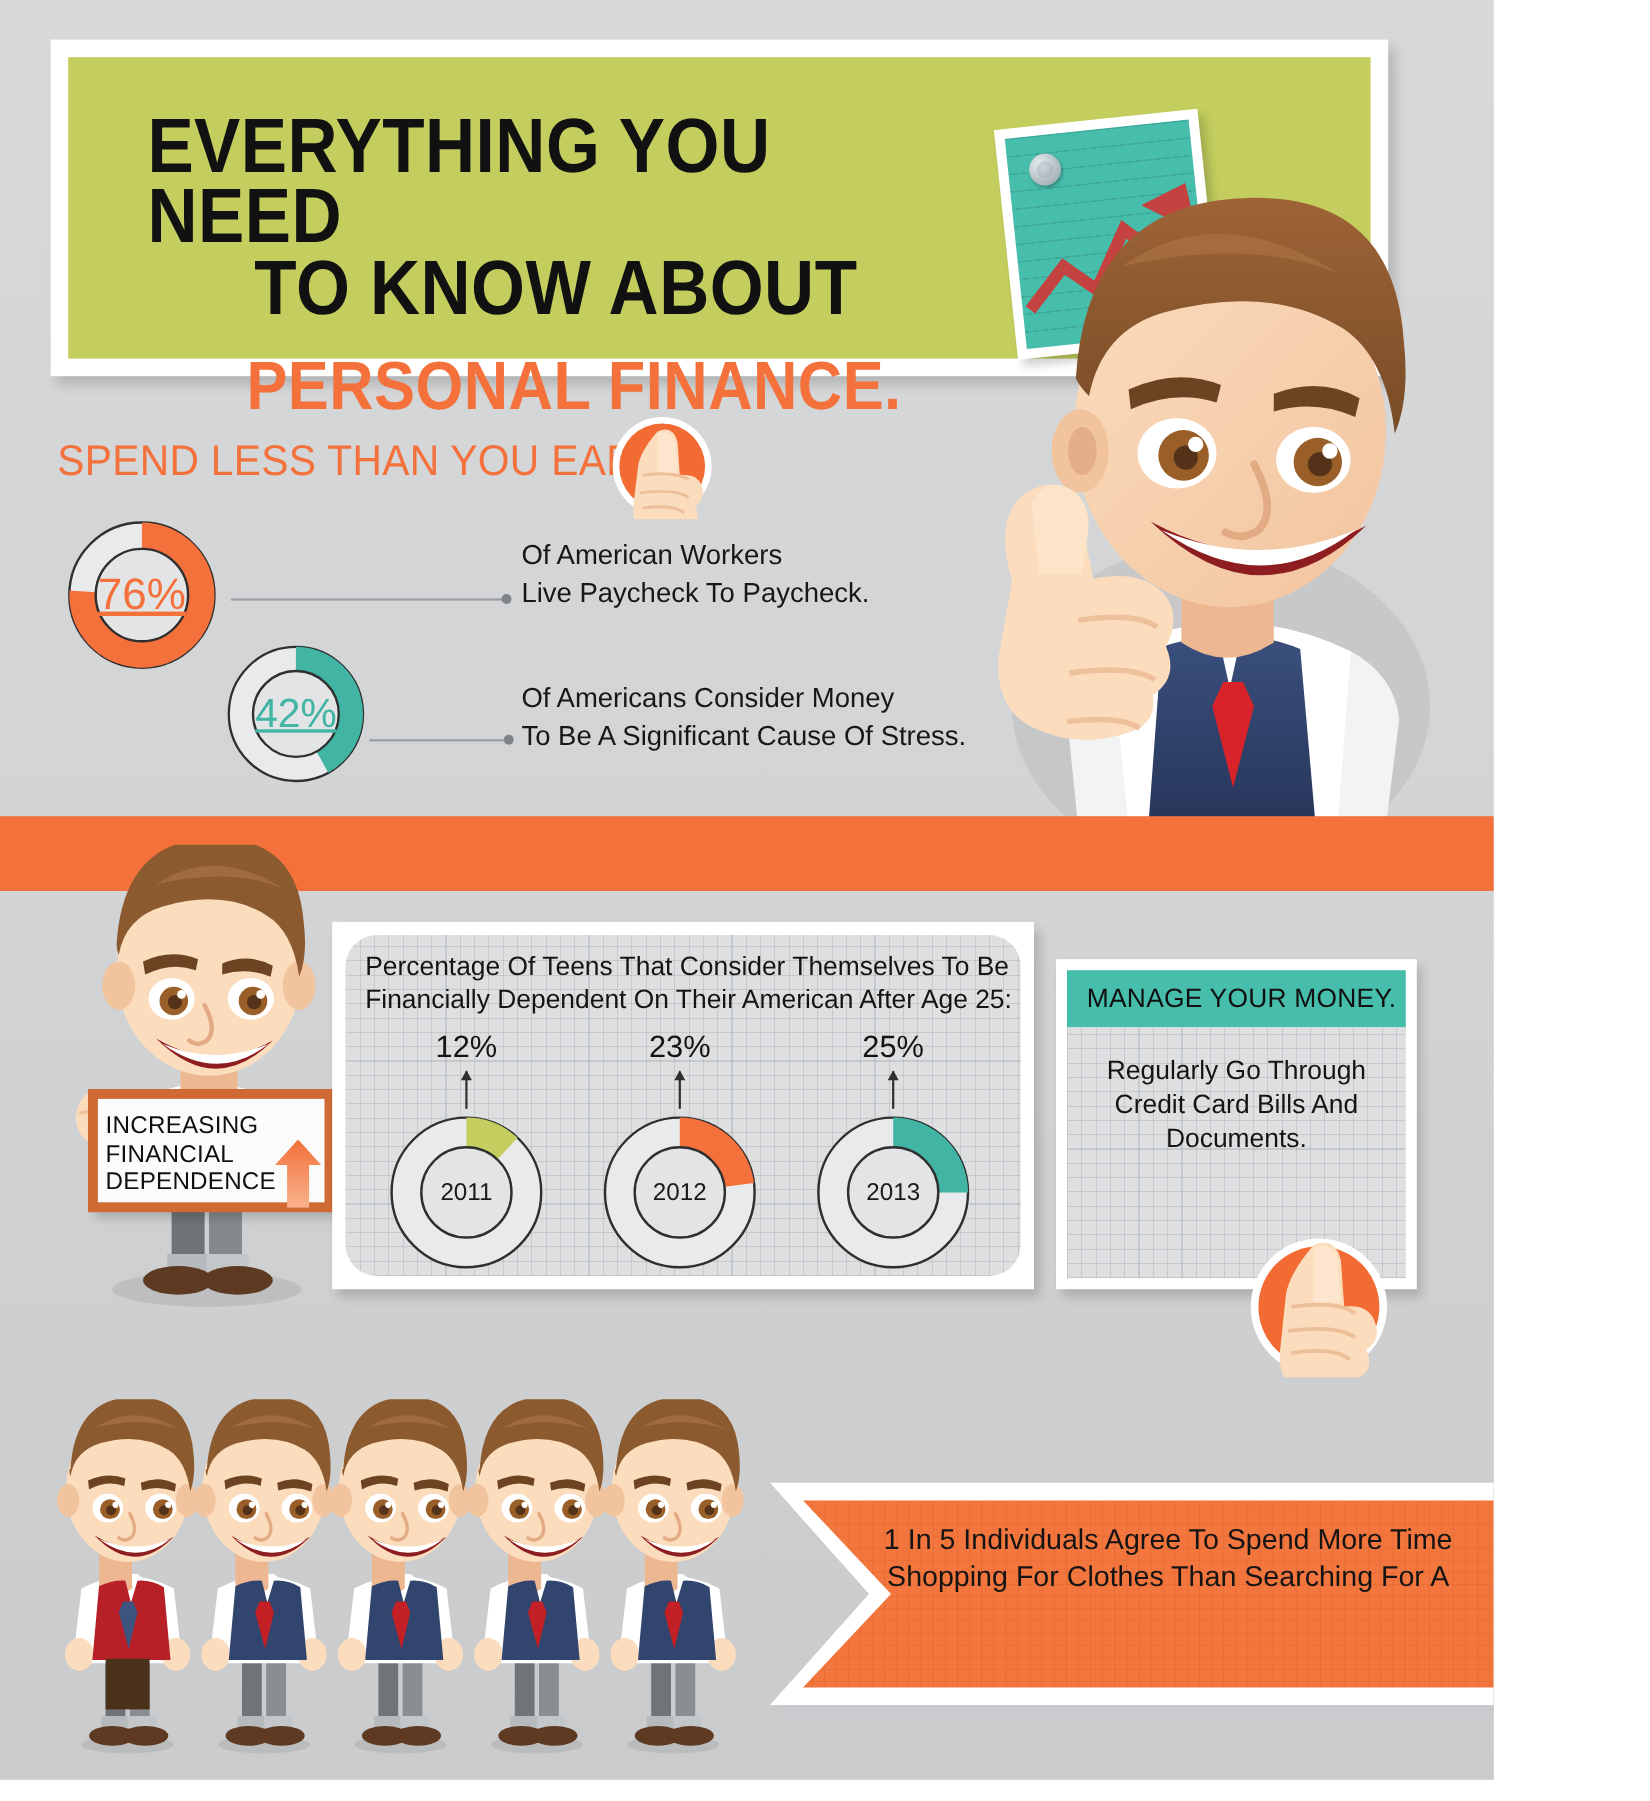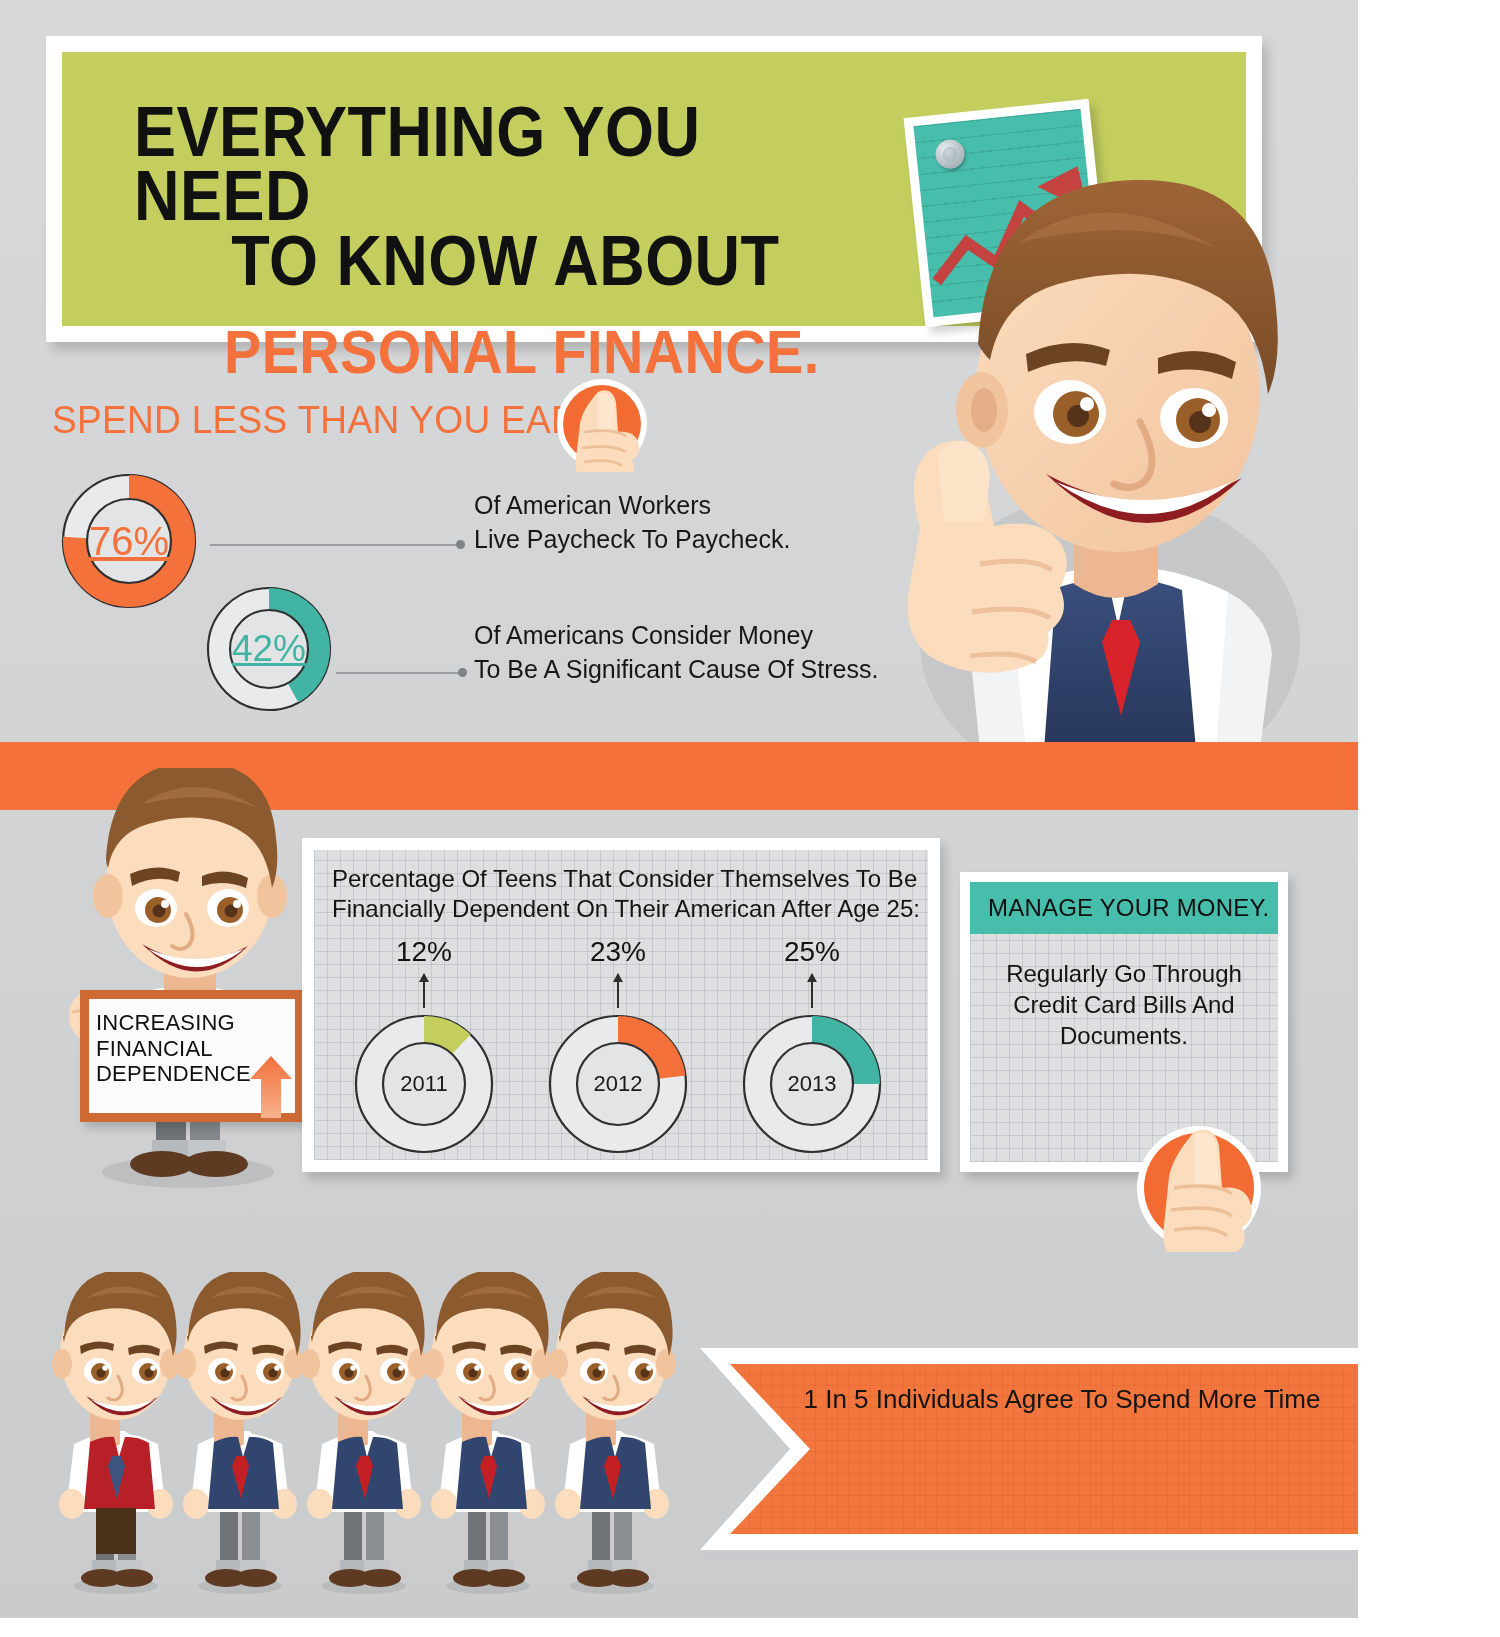--- a/index.html
+++ b/index.html
@@ -57,35 +57,35 @@
   .stat-txt{position:absolute;font-size:25px;line-height:1.36;color:#171717;
             font-family:"Liberation Sans",sans-serif;}
   #stat1{left:474px;top:488px;}
   #stat2{left:474px;top:618px;}
 
   
   #divider{position:absolute;left:0;top:742px;width:1358px;height:68px;background:#f4713b;}
 
   
   #man-sign{position:absolute;left:38px;top:768px;width:268px;height:430px;}
-  #sign-board{position:absolute;left:42px;top:222px;width:224px;height:132px;background:#cf6a35;
+  #sign-board{position:absolute;left:42px;top:222px;width:224px;height:112px;background:#cf6a35;
               box-shadow:5px 6px 8px rgba(0,0,0,.17);}
   #sign-face{position:absolute;left:9px;top:9px;right:9px;bottom:9px;background:#fbfbfb;}
   #sign-text{position:absolute;left:16px;top:20px;font-size:22px;line-height:1.16;color:#101010;
              font-family:"Liberation Sans",sans-serif;letter-spacing:.2px;}
   #sign-arrow{position:absolute;right:12px;bottom:4px;width:42px;height:62px;}
 
   
   #teen-frame{position:absolute;left:302px;top:838px;width:638px;height:334px;background:#ffffff;
               box-shadow:5px 7px 9px rgba(0,0,0,.16);}
   #teen-inner{position:absolute;left:12px;top:12px;right:12px;bottom:12px;
               background:#dddfe1;
               background-image:
                 repeating-linear-gradient(0deg,rgba(120,126,132,.22) 0 1px,transparent 1px 13px),
-                repeating-linear-gradient(90deg,rgba(120,126,132,.22) 0 1px,transparent 1px 13px);}
+                repeating-linear-gradient(90deg,rgba(120,126,132,.22) 0 1px,transparent 1px 13px); border-radius: 29px;}
   #teen-title{position:absolute;left:18px;top:14px;width:590px;font-size:24px;line-height:1.24;
               color:#141414;font-family:"Liberation Sans",sans-serif;}
   .teen-col{position:absolute;top:86px;width:180px;}
   .teen-pct{position:absolute;top:0;width:100%;text-align:center;font-size:28px;color:#131313;
             font-family:"Liberation Sans",sans-serif;}
   .teen-stem{position:absolute;top:38px;left:50%;margin-left:-1px;width:2px;height:34px;background:#2e2e2e;}
   .teen-stem:before{content:"";position:absolute;left:-4px;top:-1px;border-left:5px solid transparent;
             border-right:5px solid transparent;border-bottom:9px solid #2e2e2e;}
   .teen-donut{position:absolute;top:72px;left:50%;margin-left:-76px;width:152px;height:152px;}
   .teen-year{position:absolute;left:0;top:0;width:100%;height:100%;display:flex;align-items:center;
@@ -456,17 +456,18 @@
           <rect width="11" height="11" fill="#f2763d"></rect>
           <path d="M0 0 H11 M0 0 V11" stroke="#e06830" stroke-width="1"></path>
         </pattern>
       </defs>
       <polygon points="28,18 686,18 686,220 28,220 118,119" fill="#c9cbcd" opacity="0.55" transform="translate(6,8)"></polygon>
       <polygon points="28,18 686,18 686,220 28,220 118,119" fill="#ffffff"></polygon>
       <polygon points="58,34 686,34 686,204 58,204 138,119" fill="url(#gridP)"></polygon>
     </svg>
     <div id="banner-text">
       <div>1 In 5 Individuals Agree To Spend More Time</div>
+      <div>Shopping For Clothes Than Searching For A</div>
     </div>
   </div>
 
 </div>
 </div>
 
 </body></html>

